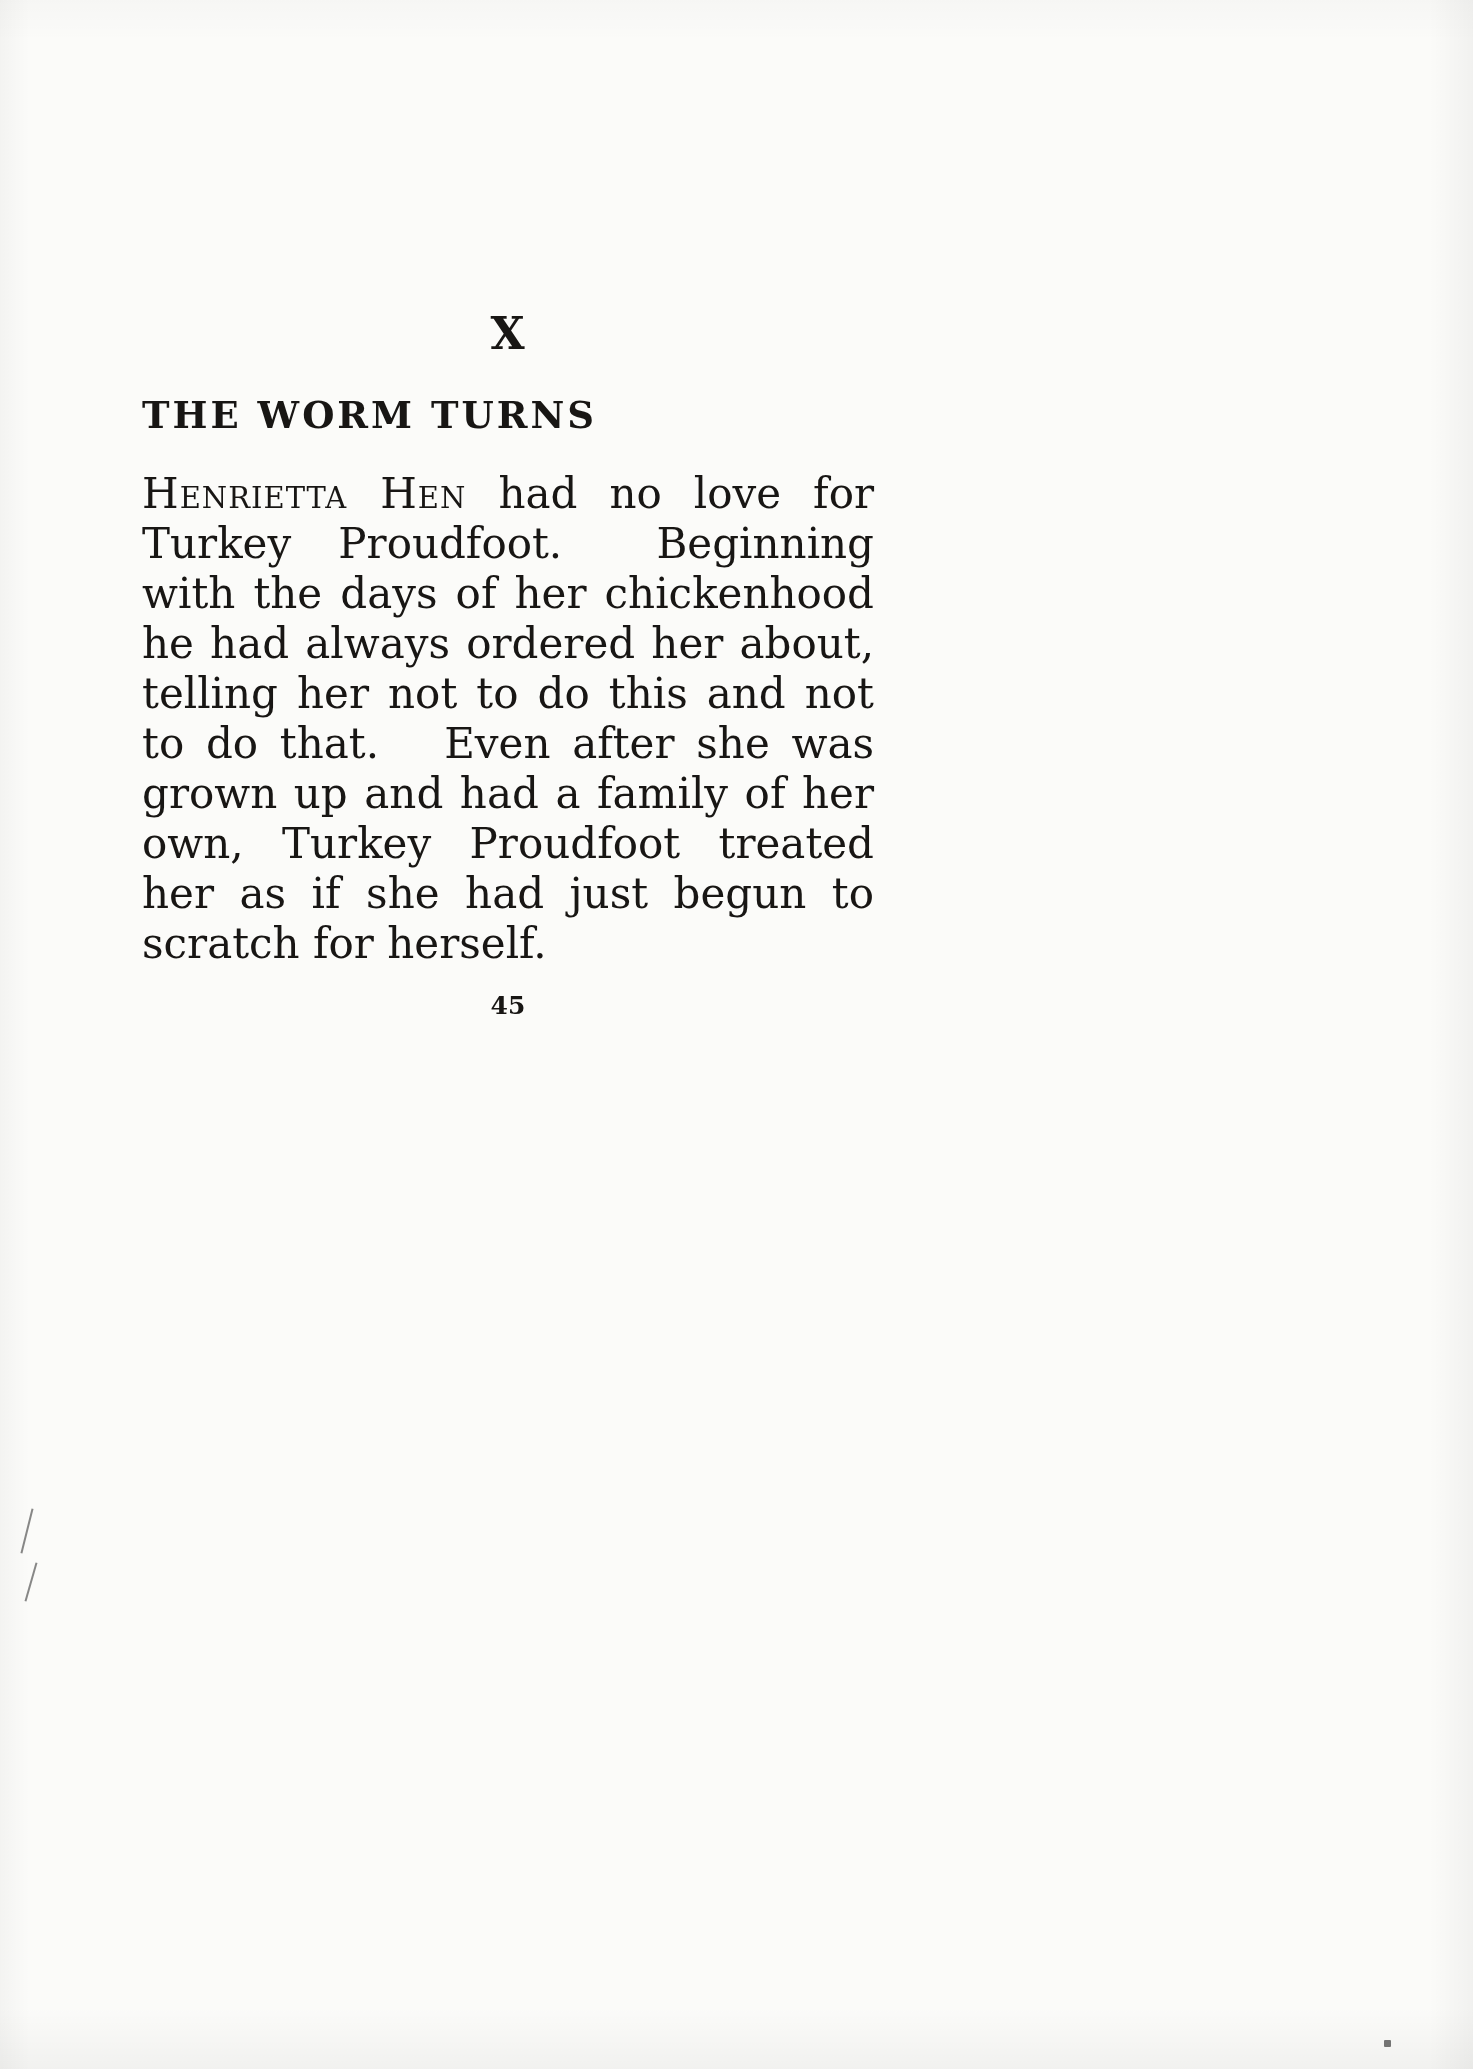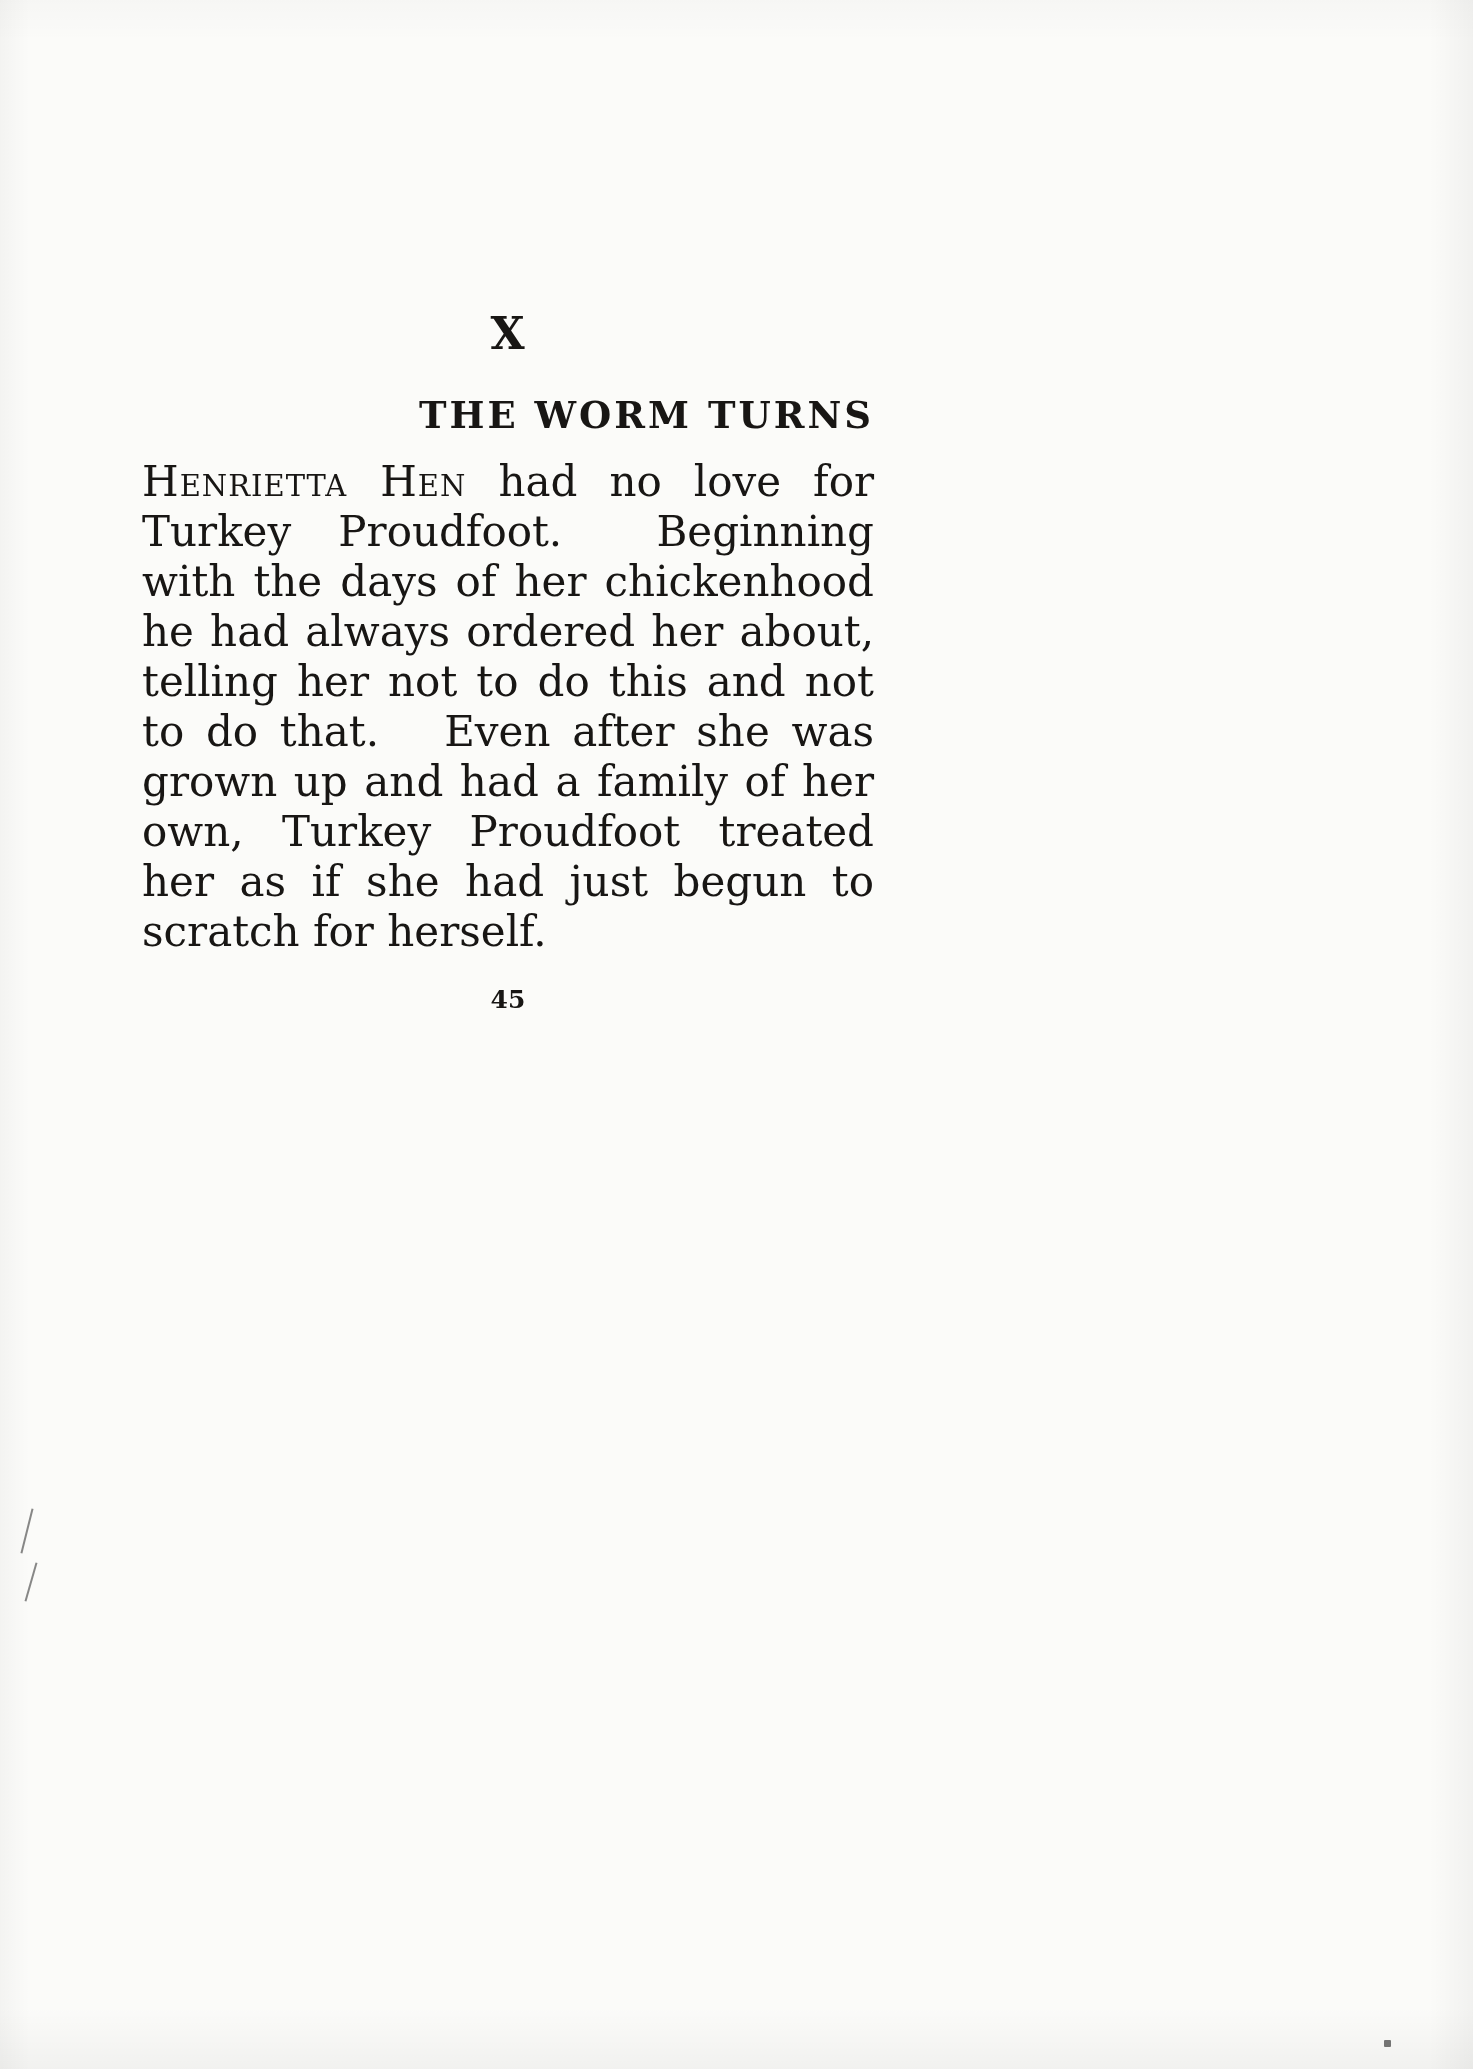--- a/index.html
+++ b/index.html
@@ -30,45 +30,45 @@
     width: 732px;
   }
   .chapter-number {
     text-align: center;
     font-size: 44px;
     font-weight: bold;
     letter-spacing: 1px;
     margin: 0 0 34px 0;
   }
   .chapter-title {
-    text-align: right;
+    text-align: left;
     font-size: 37px;
     font-weight: bold;
     letter-spacing: 3px;
-    margin: 0 0 20px 0;
+    margin: 0 0 32px 0;
   }
   .body-para {
     font-size: 42px;
     line-height: 50px;
     text-align: justify;
     margin: 0;
     white-space: pre-wrap;
   }
   .body-para.indent {
     text-indent: 42px;
   }
   .smallcaps {
     font-variant: small-caps;
     letter-spacing: 1px;
   }
   .page-number {
     text-align: center;
     font-size: 25px;
     font-weight: bold;
-    margin-top: 28px;
+    margin-top: 22px;
   }
   
   .artifact {
     position: absolute;
     background: rgba(40,40,40,0.55);
   }
   .artifact.a1 {
     left: 26px;
     top: 1508px;
     width: 2px;

